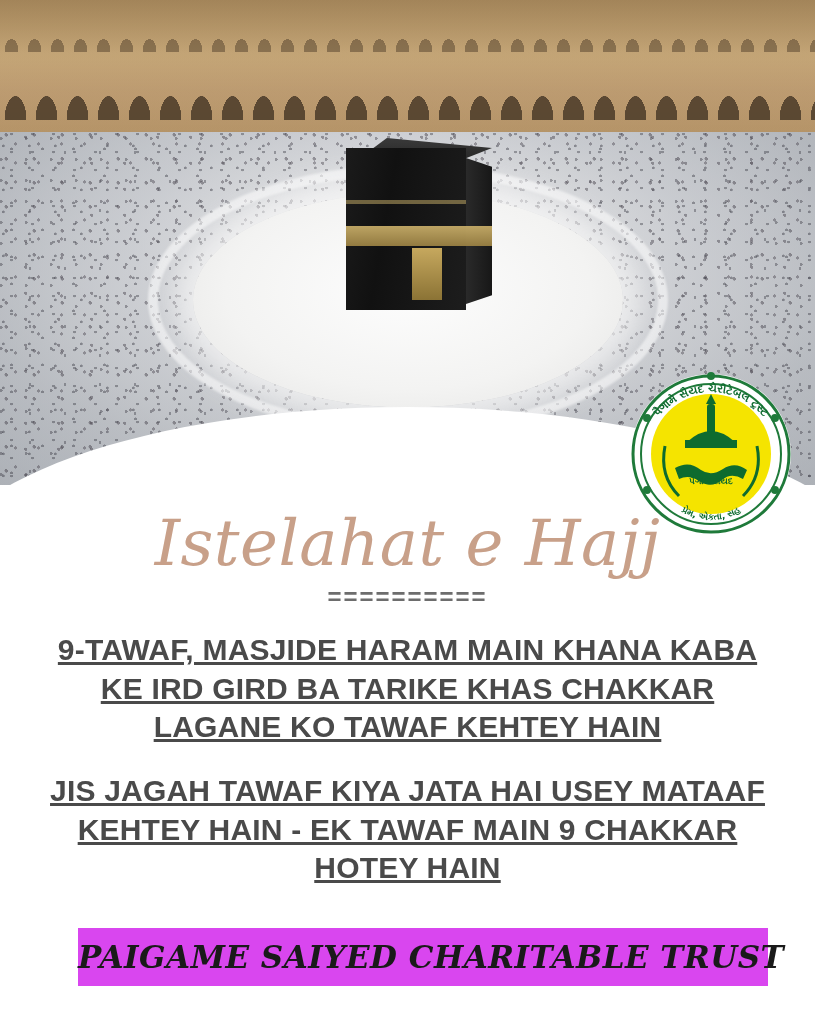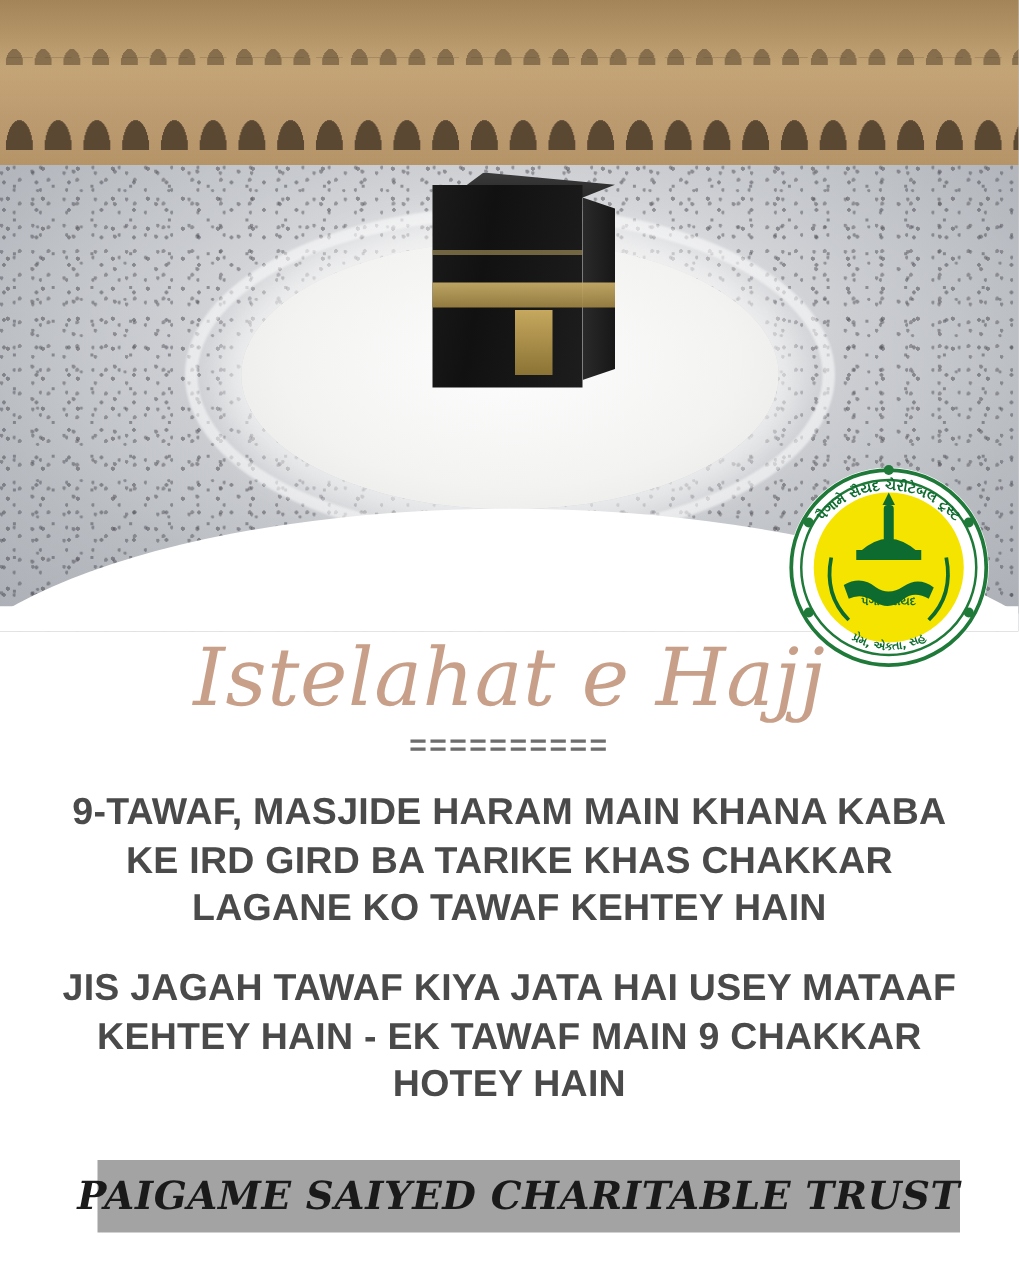--- a/index.html
+++ b/index.html
@@ -212,32 +212,33 @@
   }
   .para {
     text-align: center;
     font-family: "Liberation Sans", sans-serif;
     font-weight: 700;
     font-size: 30px;
     line-height: 1.28;
     color: #4a4a4a;
     margin: 22px 34px 0 34px;
     letter-spacing: 0.2px;
+    text-decoration: underline;
   }
   .para.second { margin-top: 26px; }
 
   
   .footer {
     position: absolute;
     left: 78px; top: 928px;
     width: 690px; height: 58px;
-    background: #a3a3a3;
+    background: #d946ef;
     display: flex;
     align-items: center;
-    justify-content: flex-end;
+    justify-content: flex-start;
   }
   .footer-text {
     font-family: "DejaVu Serif", serif;
     font-style: italic;
     font-weight: 700;
     font-size: 31px;
     color: #1a1a1a;
     letter-spacing: 0.5px;
     white-space: nowrap;
   }

